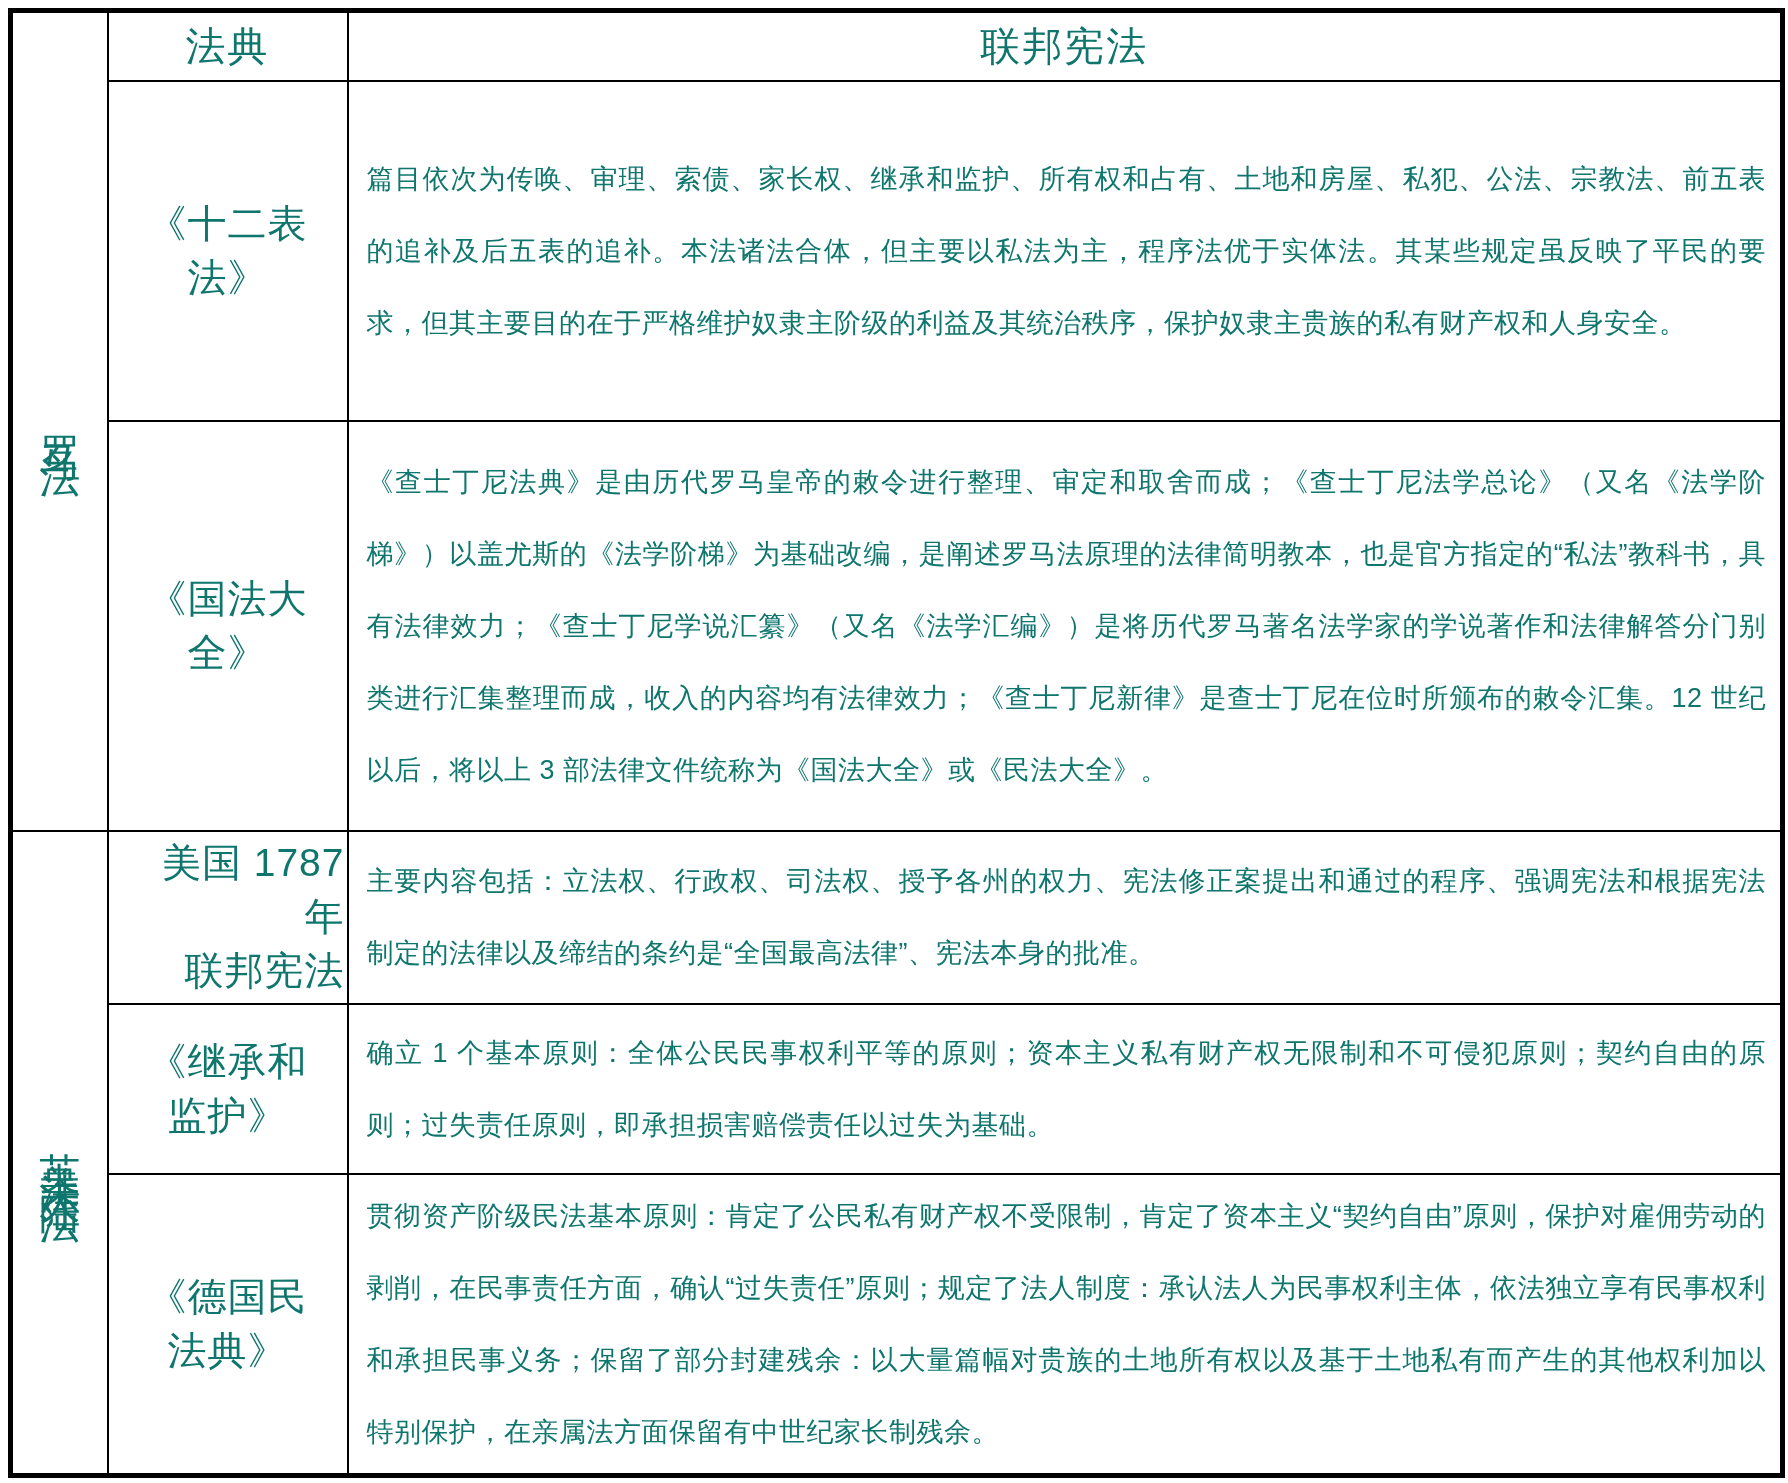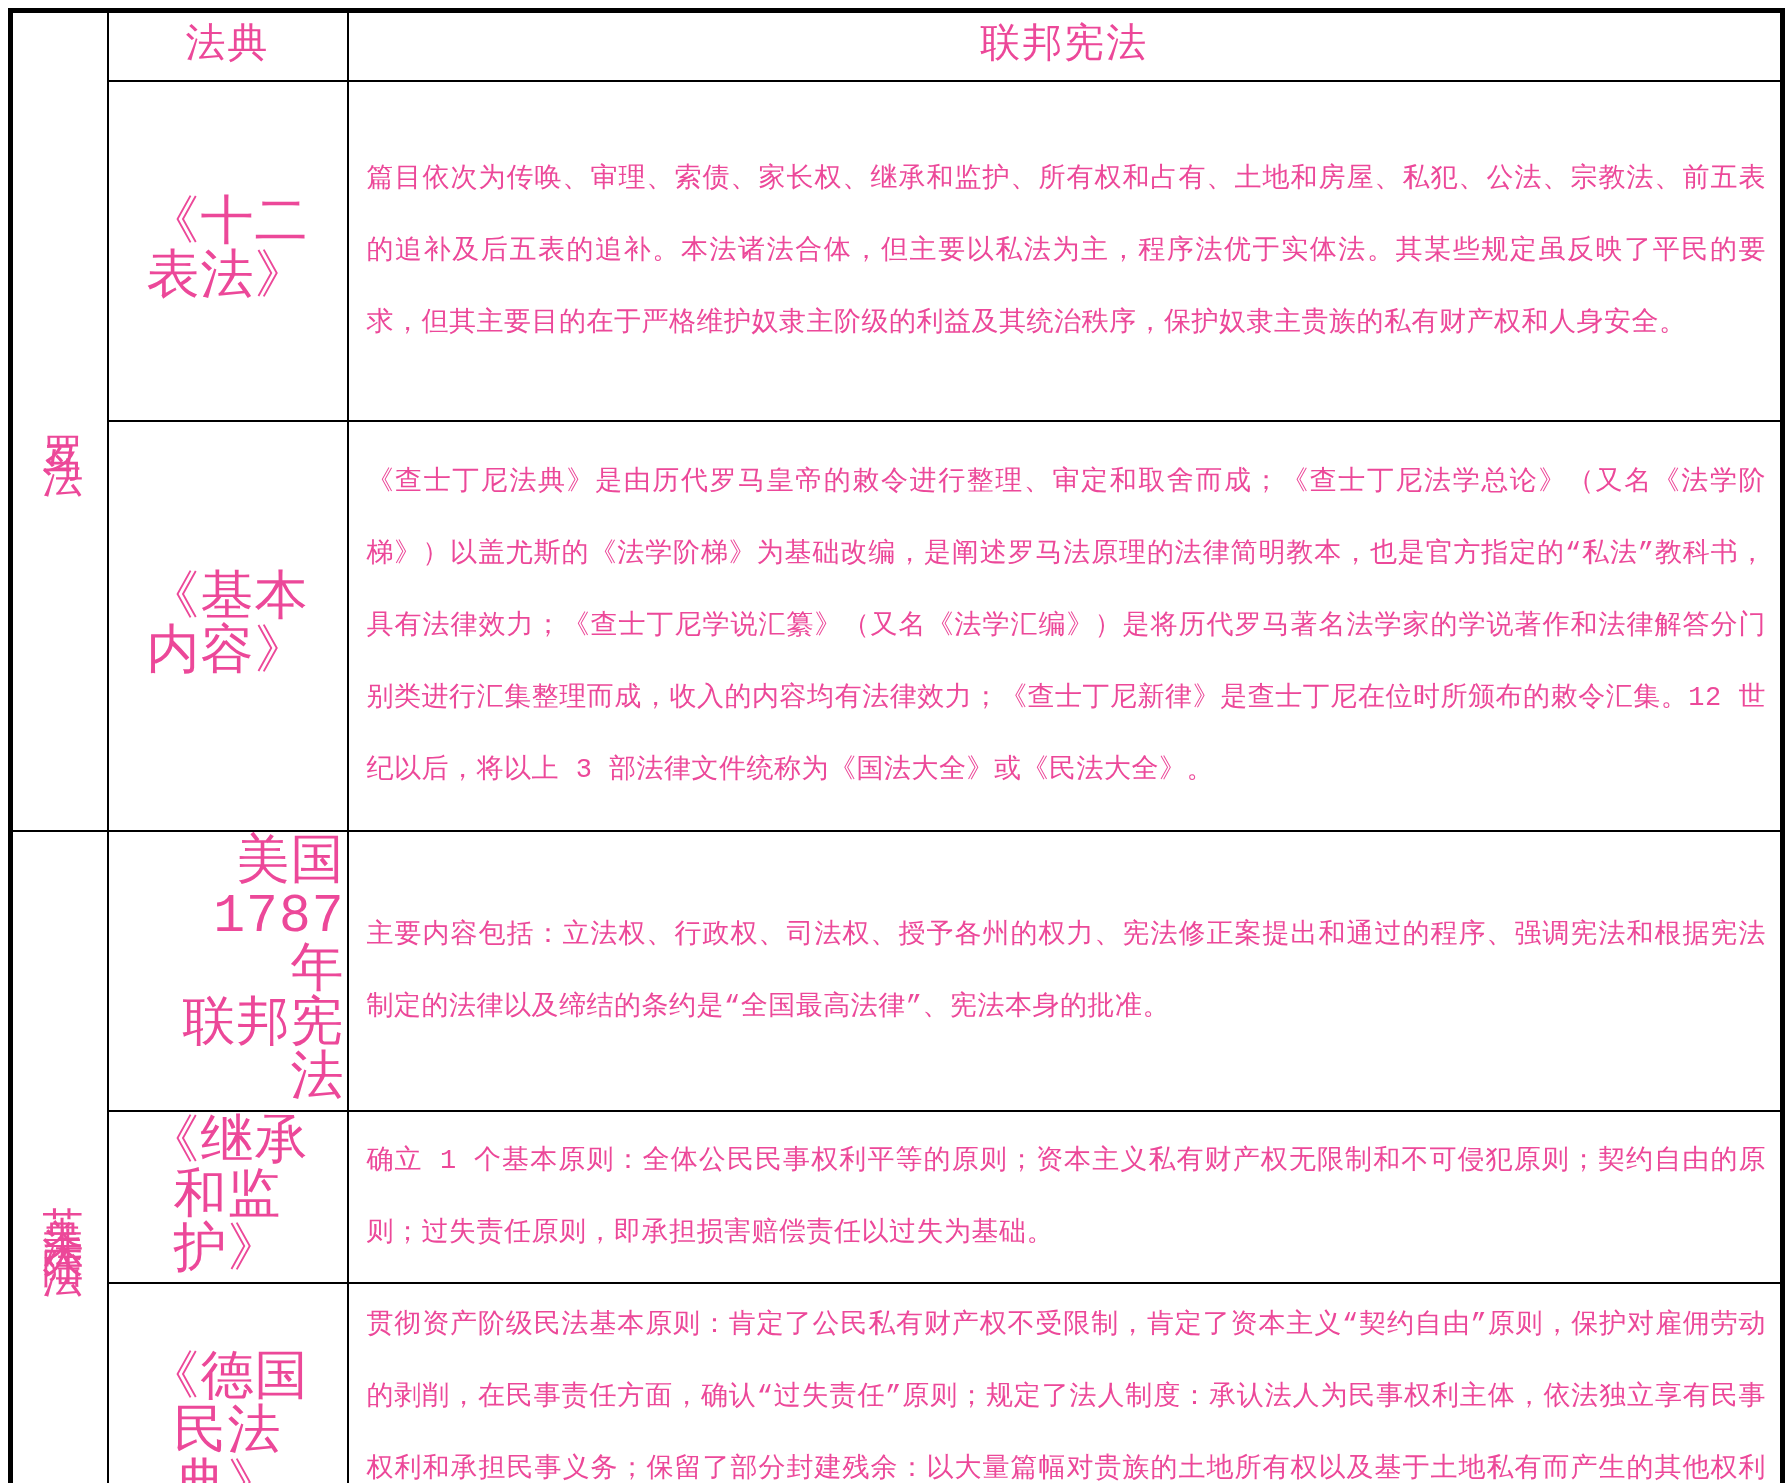--- a/index.html
+++ b/index.html
@@ -1,19 +1,19 @@
 <!DOCTYPE html>
 <html><head>
 <meta charset="utf-8">
 <style>
   html,body{margin:0;padding:0;background:#ffffff;}
   body{width:1788px;height:1483px;overflow:hidden;}
   .page{
     position:relative;width:1788px;height:1483px;background:#ffffff;
-    font-family:Liberation Mono, monospace;color:#ec4899;
+    font-family:Liberation Sans, sans-serif;color:#0f766e;
   }
   table.codes{
     position:absolute;left:8px;top:8px;
     width:1772px;border-collapse:collapse;table-layout:fixed;
     border:5px solid #000000;background:#ffffff;
   }
   td{border:2px solid #000000;vertical-align:middle;overflow:hidden;}
   col.c-group{width:97px;}
   col.c-name{width:240px;}
   col.c-content{width:1435px;}
@@ -27,21 +27,21 @@
     text-align:center;font-size:40px;line-height:1.1;
     letter-spacing:2px;padding:4px 6px;
   }
   td.group{text-align:center;padding:0;}
   .vtext{
     display:inline-block;
     writing-mode:vertical-rl;text-orientation:upright;
     font-size:41px;letter-spacing:10px;line-height:1.0;
   }
   td.name{
-    text-align:center;font-size:53px;line-height:54px;
+    text-align:center;font-size:39px;line-height:54px;
     padding:4px 20px;letter-spacing:1px;
   }
   td.name-left{
     text-align:right;padding-left:22px;padding-right:2px;
     white-space:pre-line;
   }
   td.content{
     text-align:justify;text-justify:inter-ideograph;
     font-size:27px;line-height:72px;
     padding:4px 14px 4px 18px;letter-spacing:0.5px;
@@ -63,21 +63,21 @@
           <span class="vtext">罗马法</span>
         </td>
         <td class="hdr">法典</td>
         <td class="hdr">联邦宪法</td>
       </tr>
       <tr class="r1">
         <td class="name">《十二表法》</td>
         <td class="content">篇目依次为传唤、审理、索债、家长权、继承和监护、所有权和占有、土地和房屋、私犯、公法、宗教法、前五表的追补及后五表的追补。本法诸法合体，但主要以私法为主，程序法优于实体法。其某些规定虽反映了平民的要求，但其主要目的在于严格维护奴隶主阶级的利益及其统治秩序，保护奴隶主贵族的私有财产权和人身安全。</td>
       </tr>
       <tr class="r2">
-        <td class="name">《基本内容》</td>
+        <td class="name">《国法大全》</td>
         <td class="content">《查士丁尼法典》是由历代罗马皇帝的敕令进行整理、审定和取舍而成；《查士丁尼法学总论》（又名《法学阶梯》）以盖尤斯的《法学阶梯》为基础改编，是阐述罗马法原理的法律简明教本，也是官方指定的“私法”教科书，具有法律效力；《查士丁尼学说汇纂》（又名《法学汇编》）是将历代罗马著名法学家的学说著作和法律解答分门别类进行汇集整理而成，收入的内容均有法律效力；《查士丁尼新律》是查士丁尼在位时所颁布的敕令汇集。12 世纪以后，将以上 3 部法律文件统称为《国法大全》或《民法大全》。</td>
       </tr>
       <tr class="r3">
         <td class="group" rowspan="3">
           <span class="vtext">英美法大陆法</span>
         </td>
         <td class="name name-left">美国 1787 年
 联邦宪法</td>
         <td class="content">主要内容包括：立法权、行政权、司法权、授予各州的权力、宪法修正案提出和通过的程序、强调宪法和根据宪法制定的法律以及缔结的条约是“全国最高法律”、宪法本身的批准。</td>
       </tr>

